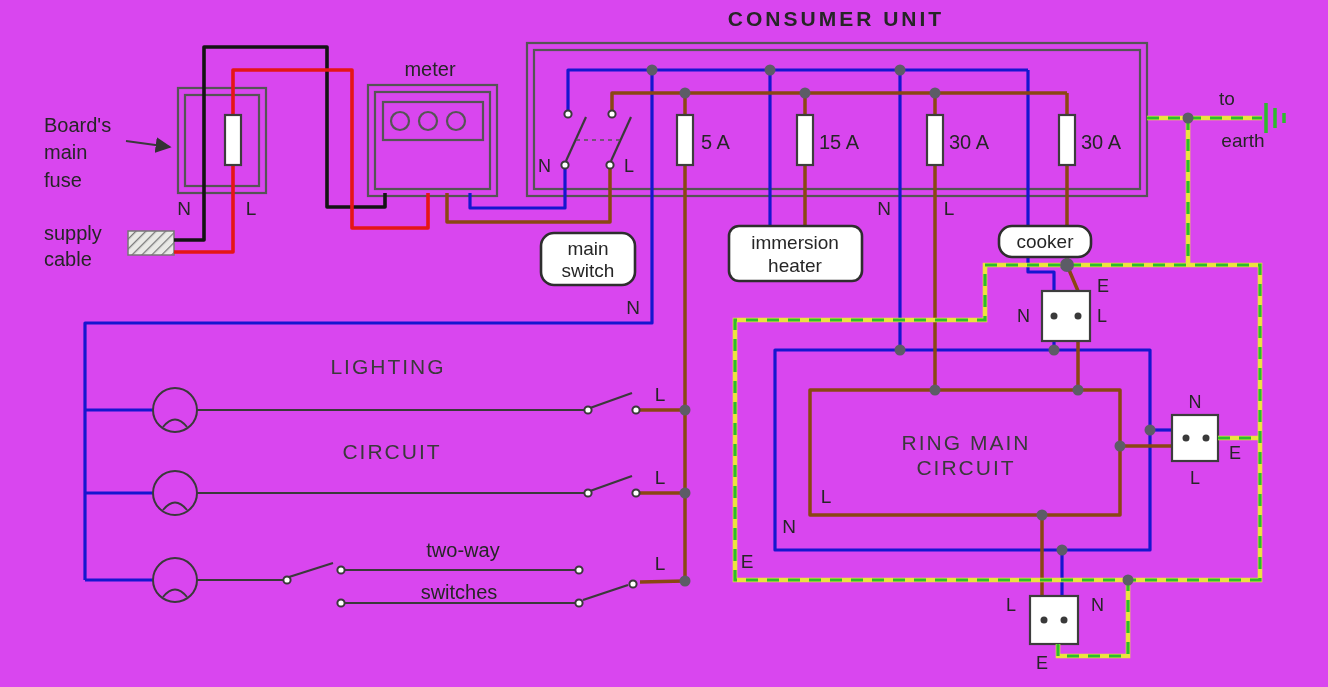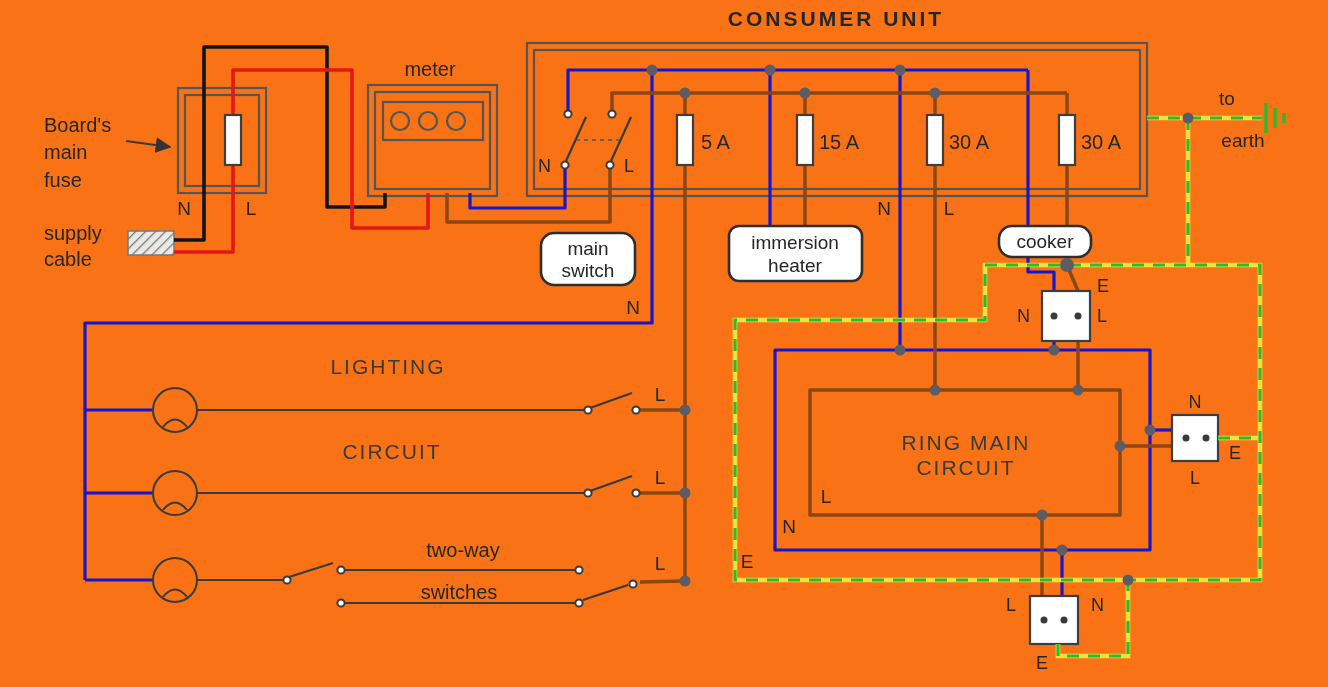--- a/index.html
+++ b/index.html
@@ -1,16 +1,16 @@
 <!DOCTYPE html>
 <html style="--live: #8a4713; --neutral: #1616cf; --supply_live: #e51616; --supply_neutral: #131313; --earth_green: #2dbb2d; --earth_yellow: #ece33e; --outline: #555555; --text: #262626;"><head>
 <meta charset="utf-8">
 <style>
   html,body{margin:0;padding:0;background:#ffffff;}
-  #stage{position:relative;width:1328px;height:687px;background:#f97316;overflow:hidden;}
+  #stage{position:relative;width:1328px;height:687px;background:#d946ef;overflow:hidden;}
   svg{display:block;width:1328px;height:687px;}
   text{font-family:"Liberation Sans",sans-serif;fill:var(--text);}
   .t20{font-size:20px;}
   .t19{font-size:19px;}
   .t18{font-size:18px;}
   .title{font-size:21px;font-weight:bold;letter-spacing:3px;}
   .sect{font-size:21px;letter-spacing:2px;fill:#3a3a3a;}
   .box{stroke:var(--outline);stroke-width:2.2;fill:none;}
   .comp{stroke:#3d3d3d;stroke-width:2.2;fill:#ffffff;}
   .tag{stroke:#2e2e2e;stroke-width:2.6;fill:#ffffff;}

